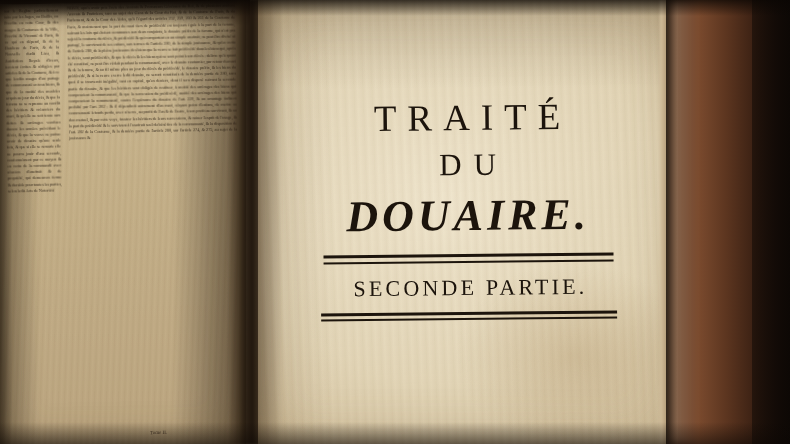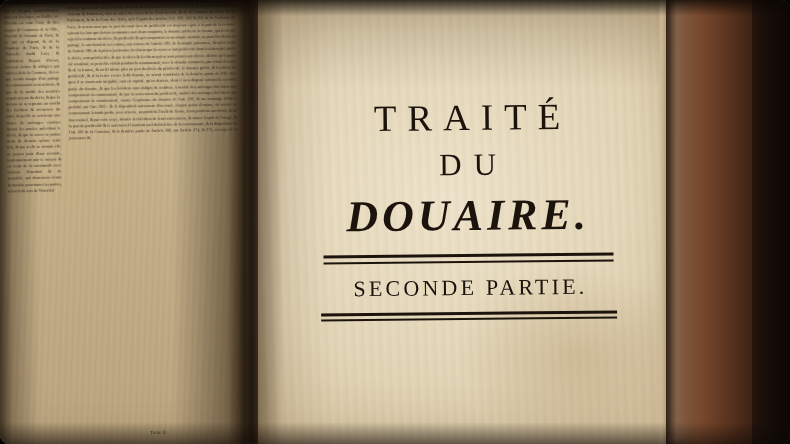--- a/index.html
+++ b/index.html
@@ -7,21 +7,20 @@
     padding: 0;
     background: #000;
   }
   #page {
     position: relative;
     width: 790px;
     height: 444px;
     overflow: hidden;
     font-family: "Liberation Serif", serif;
     background: #b09a74;
-    border-radius: 9px;
   }
 
   
   .backdrop {
     position: absolute;
     inset: 0;
     background:
       radial-gradient(ellipse 120% 90% at 45% 50%, rgba(255,245,225,0.10) 0%, rgba(20,12,6,0.0) 60%),
       linear-gradient(90deg, #2a2018 0%, #3a2d20 3%, #5a4a34 7%, #2b2118 100%);
   }

